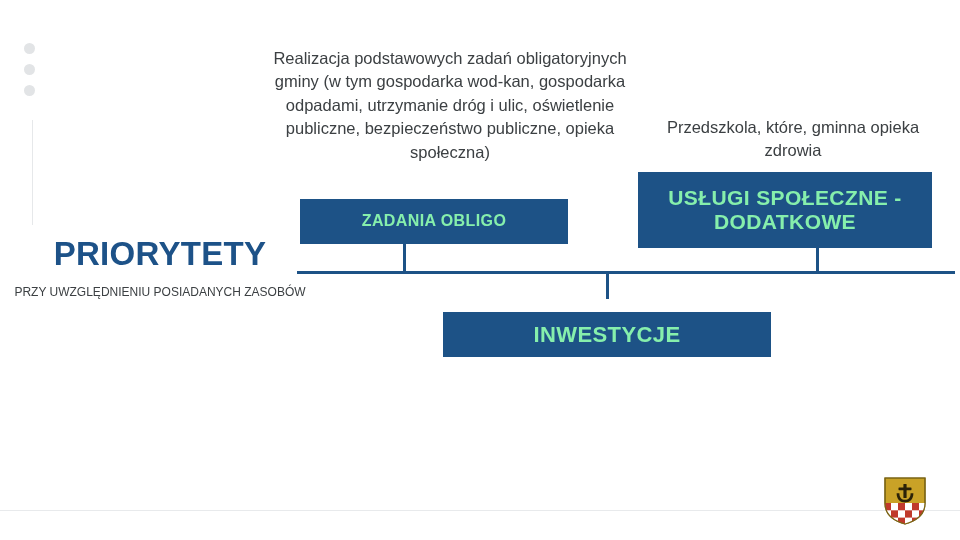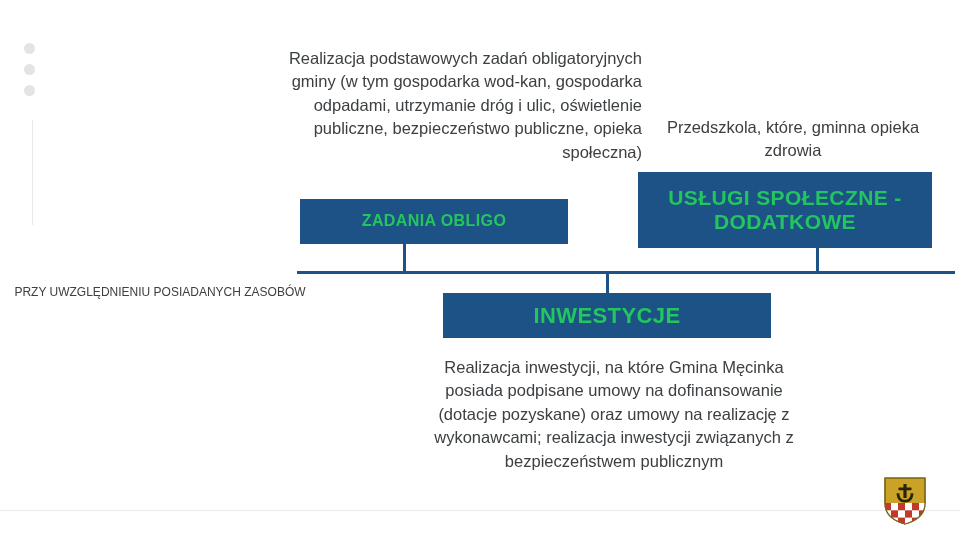--- a/index.html
+++ b/index.html
@@ -75,21 +75,21 @@
     font-size: 12px;
     line-height: 1.32;
     margin: 12px 0 0 0;
     font-weight: 400;
   }
 
   
   .box {
     position: absolute;
     background: #1d5286;
-    color: #22c55e;
+    color: #86efac;
     font-weight: bold;
     display: flex;
     align-items: center;
     justify-content: center;
     text-align: center;
     letter-spacing: 0.4px;
     line-height: 1.16;
   }
   #box-obligo {
     left: 300px;
@@ -100,21 +100,21 @@
   }
   #box-uslugi {
     left: 638px;
     top: 172px;
     width: 294px;
     height: 76px;
     font-size: 21px;
   }
   #box-inwestycje {
     left: 443px;
-    top: 293px;
+    top: 312px;
     width: 328px;
     height: 45px;
     font-size: 22px;
   }
 
   
   .h-line {
     position: absolute;
     left: 297px;
     top: 271px;
@@ -148,21 +148,20 @@
     position: absolute;
     color: #3c4043;
     text-align: center;
     font-size: 16.5px;
     line-height: 1.42;
   }
   #para-obligo {
     left: 258px;
     top: 47px;
     width: 384px;
-    text-align: right;
   }
   #para-uslugi {
     left: 655px;
     top: 116px;
     width: 276px;
   }
   #para-inwestycje {
     left: 425px;
     top: 356px;
     width: 378px;
@@ -189,28 +188,27 @@
   </div>
   <div class="vline-left"></div>
 
   <div class="h-line"></div>
   <div class="v-stub" id="stub-obligo"></div>
   <div class="v-stub" id="stub-uslugi"></div>
   <div class="v-stub" id="stub-inwestycje"></div>
 
   <div class="title-block">
     <div class="main-title">
-      <br>
+      <span>PRIORYTETY</span><br>
     </div>
     <p class="sub-title">PRZY UWZGLĘDNIENIU POSIADANYCH ZASOBÓW</p>
   </div>
 
   <div class="para" id="para-obligo">Realizacja podstawowych zadań obligatoryjnych gminy (w tym gospodarka wod-kan, gospodarka odpadami, utrzymanie dróg i ulic, oświetlenie publiczne, bezpieczeństwo publiczne, opieka społeczna)</div>
   <div class="para" id="para-uslugi">Przedszkola, które, gminna opieka zdrowia</div>
-  <div class="para" id="para-inwestycje">Realizacja inwestycji, na które Gmina Męcinka posiada podpisane umowy na dofinansowanie (dotacje pozyskane) oraz umowy na realizację z wykonawcami; realizacja inwestycji związanych z bezpieczeństwem publicznym</div>
 
   <div class="box" id="box-obligo">
     <span>ZADANIA OBLIGO</span>
   </div>
   <div class="box" id="box-uslugi">
     <span>USŁUGI SPOŁECZNE - DODATKOWE</span>
   </div>
   <div class="box" id="box-inwestycje">
     <span>INWESTYCJE</span>
   </div>

